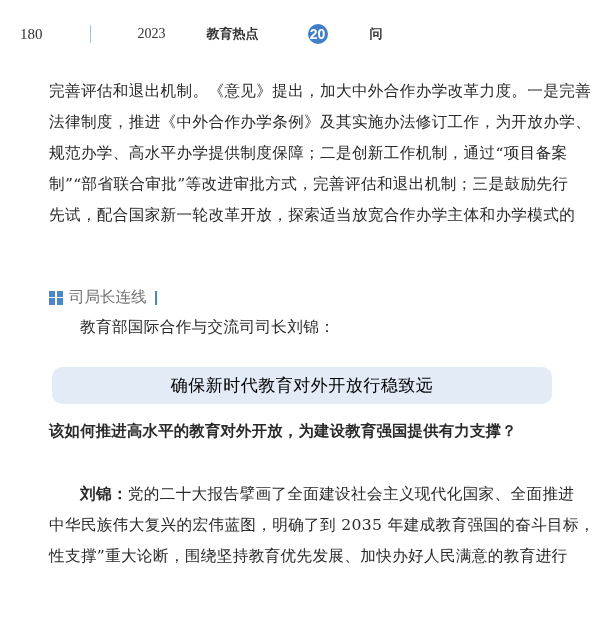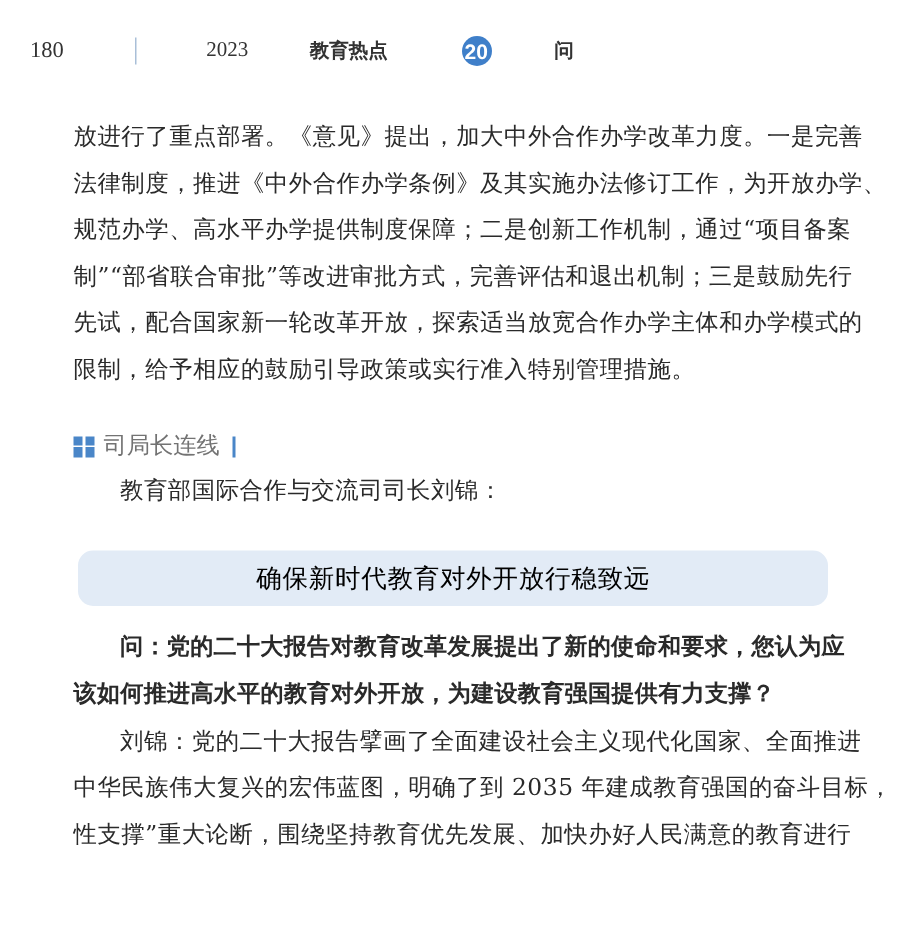--- a/index.html
+++ b/index.html
@@ -60,62 +60,60 @@
       font-size: 15.4px; line-height: 31px; font-weight: bold; letter-spacing: 0.2px;
     }
     .question p { margin: 0; white-space: nowrap; }
     .indent { padding-left: 31px; }
 
     .answer {
       position: absolute; left: 49px; top: 479px; width: 506px;
       font-size: 15.6px; line-height: 31px; letter-spacing: 0.35px;
     }
     .answer p { margin: 0; white-space: nowrap; }
-    .label-bold { font-weight: normal; font-family: "DejaVu Sans", "Liberation Sans", sans-serif; }
+    .label-bold { font-weight: bold; font-family: "DejaVu Sans", "Liberation Sans", sans-serif; }
   </style>
 </head>
 <body>
 
 <div class="header">
   <span class="page-num">180</span>
   <span class="hdr-divider"></span>
   <span class="hdr-year">2023</span>
   <span class="hdr-title">教育热点</span>
   <span class="hdr-badge">20</span>
   <span class="hdr-suffix">问</span>
 </div>
 
 <div class="para" style="top:76px;">
-  <p>放进行了重点部署。《意见》提出，加大中外合作办学改革力度。一是完善</p>
+  <p>完善评估和退出机制。《意见》提出，加大中外合作办学改革力度。一是完善</p>
   <p>法律制度，推进《中外合作办学条例》及其实施办法修订工作，为开放办学、</p>
   <p>规范办学、高水平办学提供制度保障；二是创新工作机制，通过“项目备案</p>
   <p>制”“部省联合审批”等改进审批方式，完善评估和退出机制；三是鼓励先行</p>
   <p>先试，配合国家新一轮改革开放，探索适当放宽合作办学主体和办学模式的</p>
-  <p>限制，给予相应的鼓励引导政策或实行准入特别管理措施。</p>
 </div>
 
 <div class="section-head">
   <span class="grid-icon">
       <span></span>
       <span></span>
       <span></span>
       <span></span>
     </span>
   <span>司局长连线</span>
   <span class="section-bar"></span>
 </div>
 
 <div class="speaker-line">教育部国际合作与交流司司长刘锦：</div>
 
 <div class="banner">
   <span>确保新时代教育对外开放行稳致远</span>
 </div>
 
 <div class="question">
-  <p class="indent">问：党的二十大报告对教育改革发展提出了新的使命和要求，您认为应</p>
   <p>该如何推进高水平的教育对外开放，为建设教育强国提供有力支撑？</p>
 </div>
 
 <div class="answer">
   <p class="indent"><span class="label-bold">刘锦：</span><span>党的二十大报告擘画了全面建设社会主义现代化国家、全面推进</span></p>
   <p>中华民族伟大复兴的宏伟蓝图，明确了到 2035 年建成教育强国的奋斗目标，</p>
   <p>性支撑”重大论断，围绕坚持教育优先发展、加快办好人民满意的教育进行</p>
 </div>
 
 </body></html>

